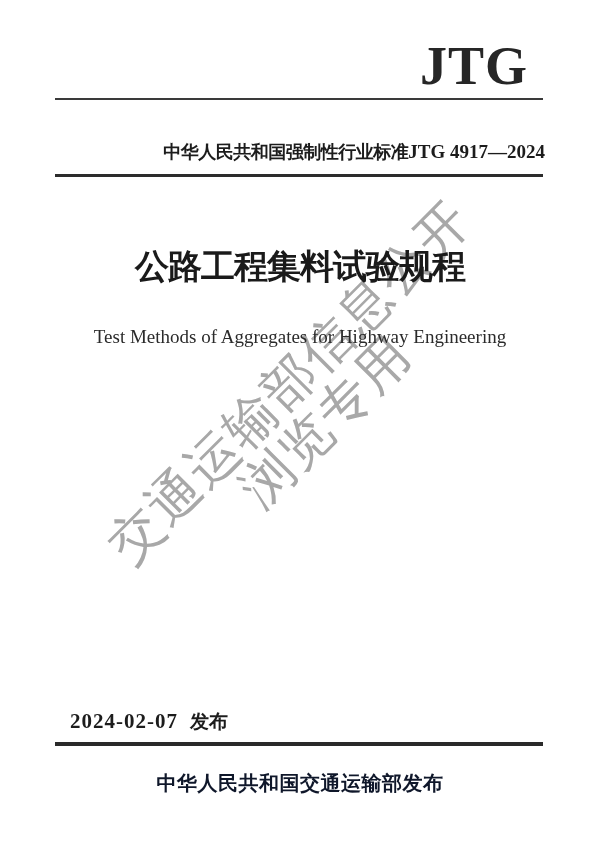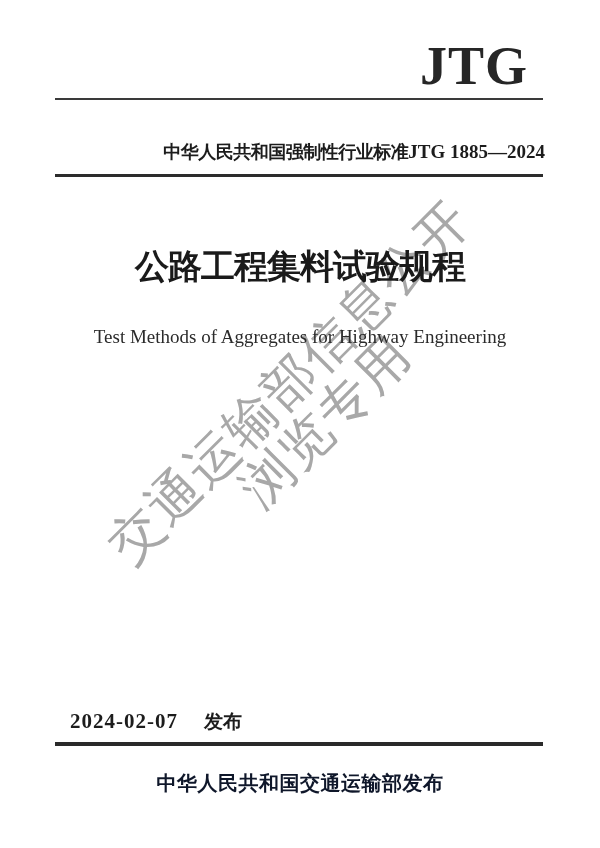--- a/index.html
+++ b/index.html
@@ -122,21 +122,21 @@
     font-weight: 700;
     font-size: 21px;
     letter-spacing: 1px;
     color: #1c1c1c;
   }
   .date-label {
     font-family: "Liberation Sans", sans-serif;
     font-weight: 700;
     font-size: 19px;
     color: #1c1c1c;
-    margin-left: 22px;
+    margin-left: 8px;
   }
 
   .publisher {
     position: absolute;
     top: 770px;
     left: 0;
     width: 100%;
     text-align: center;
     font-family: "Liberation Sans", sans-serif;
     font-weight: 700;
@@ -154,21 +154,21 @@
   <div class="watermark-line line2">浏览专用</div>
 
   <div class="content">
 
     <div class="jtg-logo">JTG</div>
 
     <div class="rule thin"></div>
 
     <div class="header-row">
       <span class="standard-type">中华人民共和国强制性行业标准</span>
-      <span class="standard-number">JTG 1885—2024</span>
+      <span class="standard-number">JTG 4917—2024</span>
     </div>
 
     <div class="rule thick-top"></div>
 
     <div class="doc-title">公路工程集料试验规程</div>
 
     <div class="doc-title-en">Test Methods of Aggregates for Highway Engineering</div>
 
     <div class="dates-row">
       <span class="date-item">

